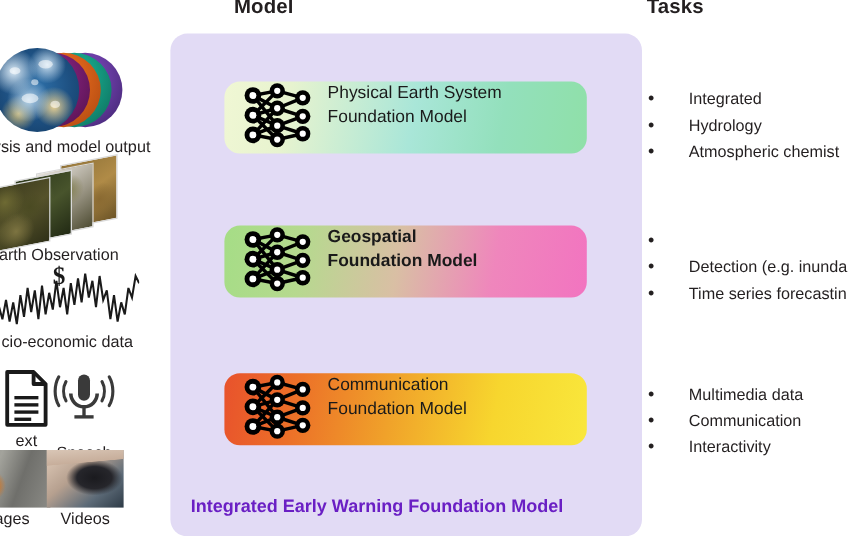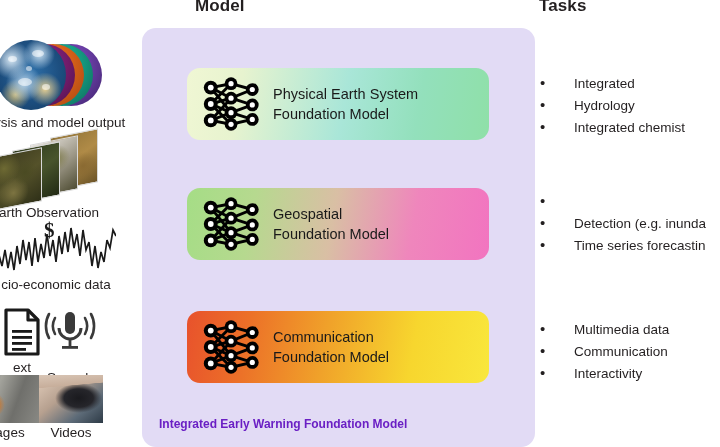--- a/index.html
+++ b/index.html
@@ -161,48 +161,47 @@
     top: 28px;
     width: 393px;
     height: 419px;
     background: #e2dbf5;
     border-radius: 14px;
   }
   .model-box {
     position: absolute;
     left: 45px;
     width: 302px;
-    height: 72px;
+    height: 60px;
     border-radius: 13px;
     display: flex;
-    align-items: center;
   }
   #model-box-1 { top: 40px;  background: linear-gradient(100deg, #f0f7d4 0%, #e7f3cf 18%, #a9e6d8 52%, #93e0bc 76%, #8fe0a8 100%); }
-  #model-box-2 { top: 160px; background: linear-gradient(100deg, #a5dd86 0%, #b6d98f 22%, #d9bfa4 48%, #ef86bc 74%, #f274c0 100%); }
+  #model-box-2 { top: 160px; background: linear-gradient(100deg, #a5dd86 0%, #b6d98f 22%, #d9bfa4 48%, #ef86bc 74%, #f274c0 100%); font-weight: bold; }
   #model-box-3 { top: 283px; background: linear-gradient(100deg, #e8522c 0%, #ec7028 20%, #f0a22a 46%, #f7d62e 74%, #f9e73c 100%); }
 
   .nn-icon {
     width: 62px;
     height: 56px;
     margin-left: 14px;
     flex: 0 0 auto;
   }
   .model-label {
     margin-left: 10px;
     font-size: 14.5px;
     line-height: 1.38;
     color: #1a1a1a;
     white-space: pre-line;
   }
 
   #panel-caption {
     position: absolute;
     left: 17px;
     bottom: 16px;
-    font-size: 12px;
+    font-size: 15px;
     font-weight: bold;
     color: #6a1fc4;
     white-space: nowrap;
   }
 
   
   .task-group {
     position: absolute;
     left: 540px;
   }
@@ -475,21 +474,21 @@
     <div class="task-row">
       <span class="task-bullet">•</span>
       <span class="task-text">Integrated</span>
     </div>
     <div class="task-row">
       <span class="task-bullet">•</span>
       <span class="task-text">Hydrology</span>
     </div>
     <div class="task-row">
       <span class="task-bullet">•</span>
-      <span class="task-text">Integrated chemist</span>
+      <span class="task-text">Atmospheric chemist</span>
     </div>
   </div>
 
   <div class="task-group" id="task-group-2">
     <div class="task-row">
       <span class="task-bullet">•</span>
     </div>
     <div class="task-row">
       <span class="task-bullet">•</span>
       <span class="task-text">Detection (e.g. inunda</span>

